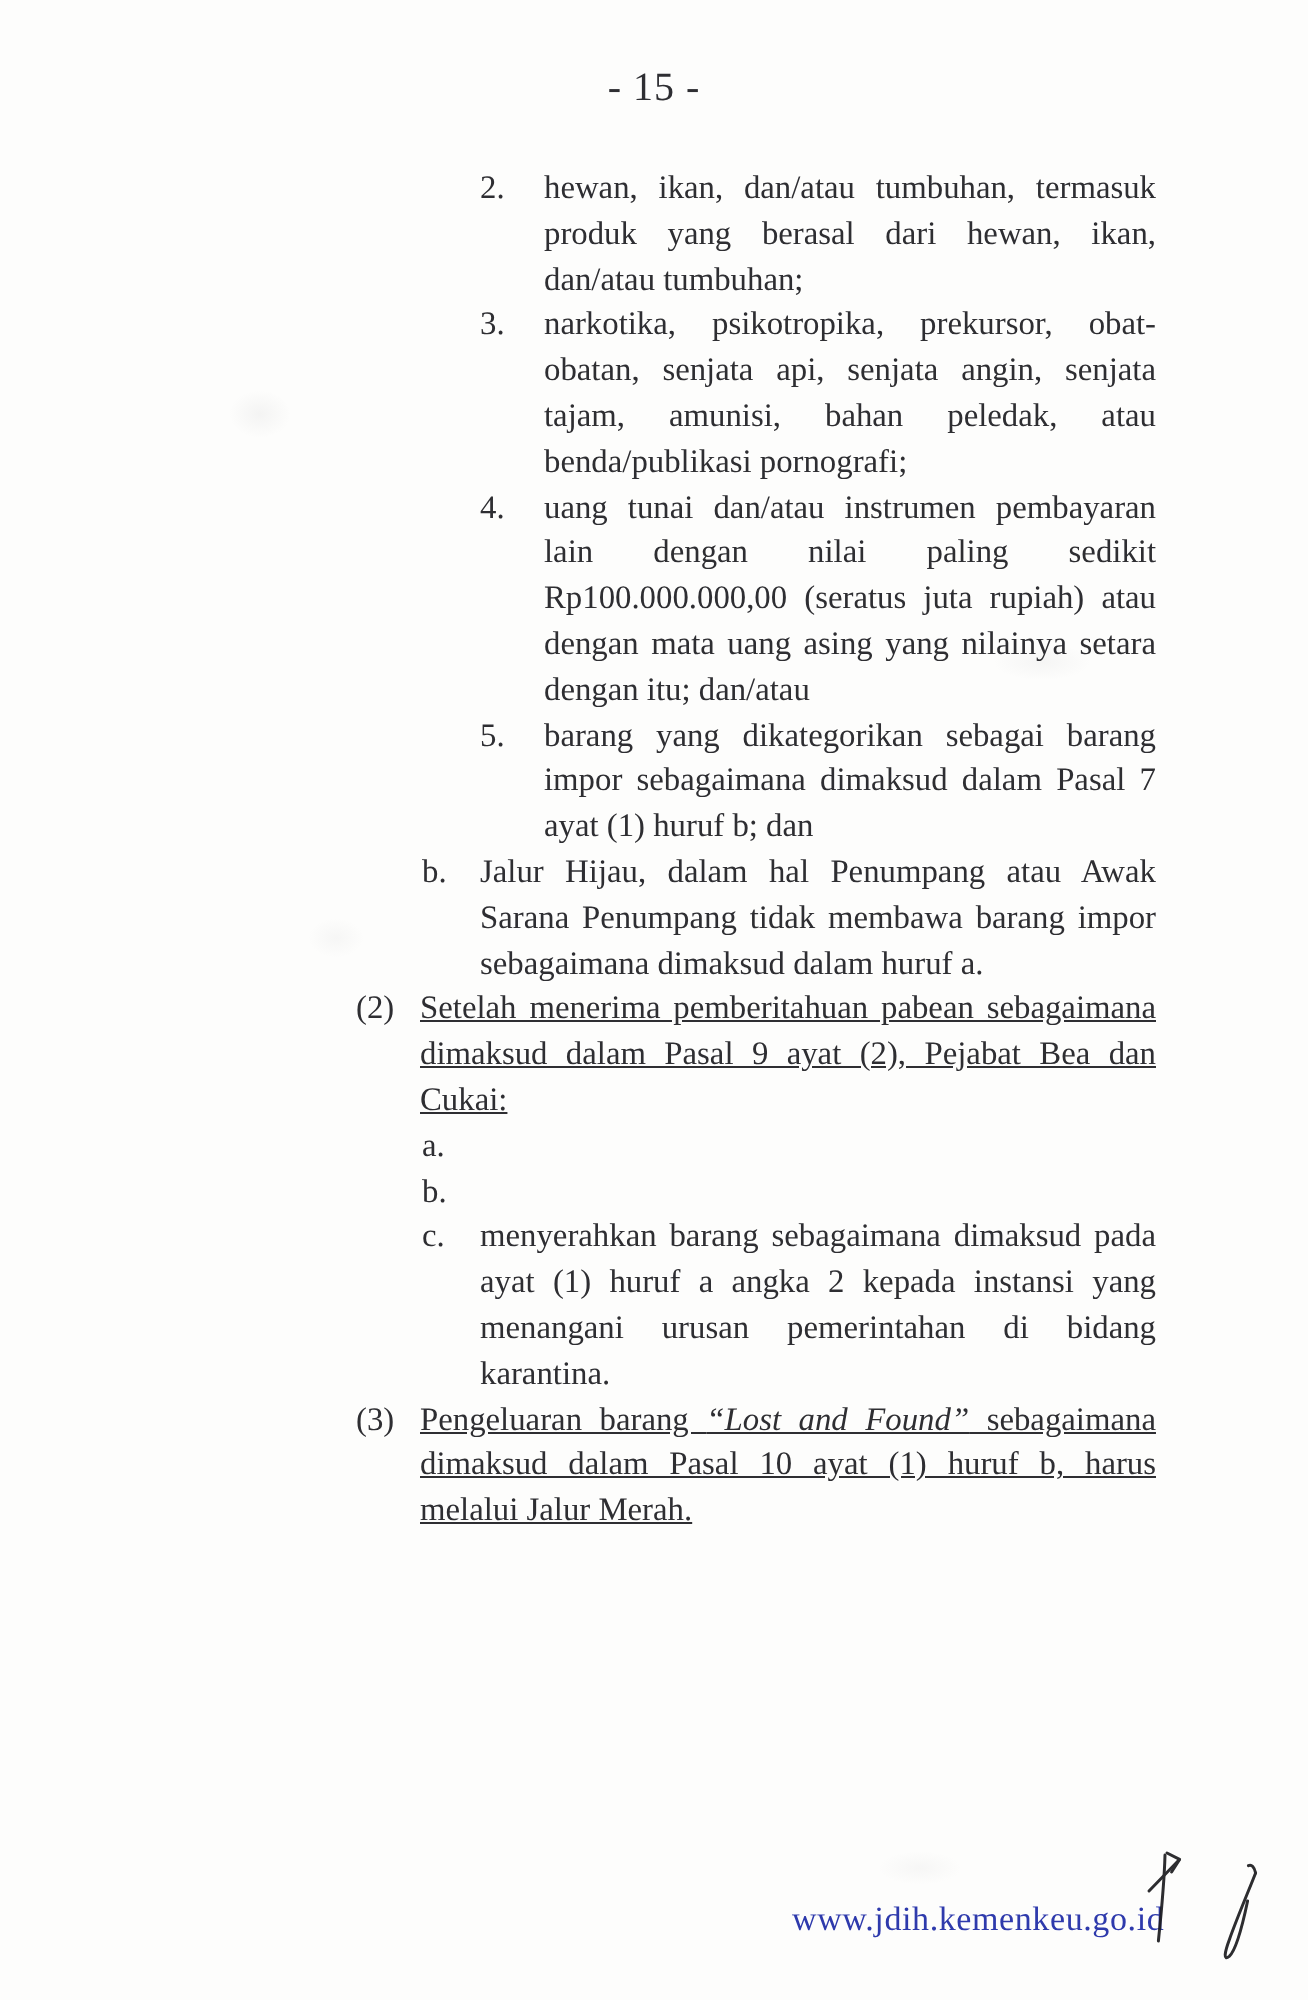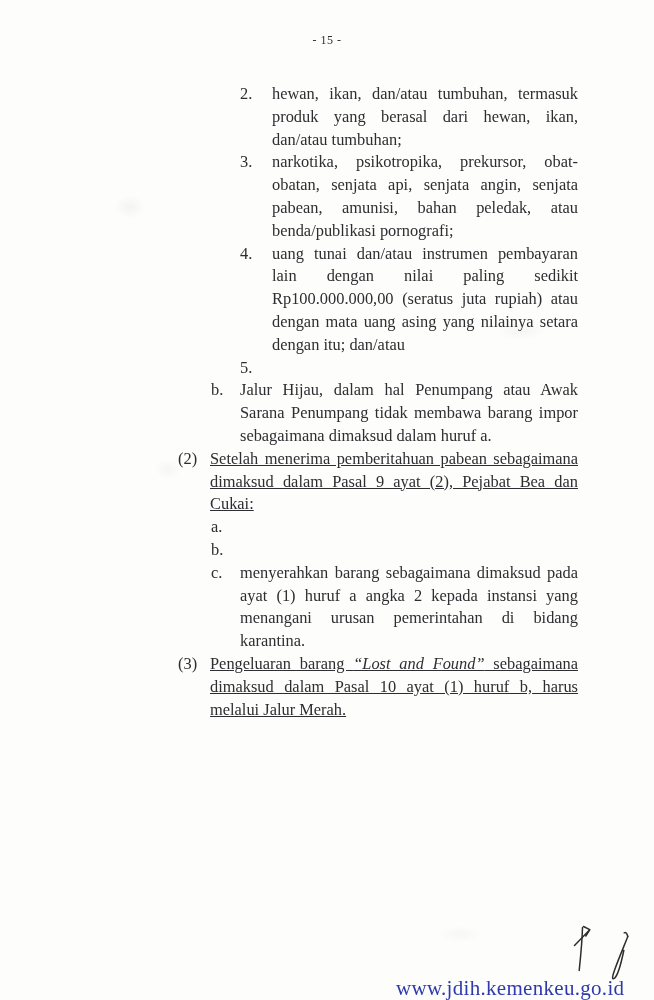--- a/index.html
+++ b/index.html
@@ -38,21 +38,21 @@
     left: 430px; top: 922px; width: 60px; height: 24px;
     background: radial-gradient(closest-side, rgba(120,120,125,0.05), rgba(120,120,125,0) 70%);
   }
 
   .page-number {
     position: absolute;
     top: 33px;
     left: 0;
     width: 654px;
     text-align: center;
-    font-size: 12px;
+    font-size: 20px;
     letter-spacing: 0.5px;
   }
 
   .content {
     position: absolute;
     left: 178px;
     top: 83px;
     width: 400px;
     font-size: 16.4px;
     line-height: 22.8px;
@@ -80,22 +80,22 @@
   
   .lvl-number { padding-left: 62px; }
   .lvl-number .marker { width: 32px; }
   .lvl-number .body   { width: 306px; }
 
   .it { font-style: italic; }
 
   .watermark {
     position: absolute;
     left: 396px;
-    top: 976px;
-    font-size: 21px;
+    top: 950px;
+    font-size: 17px;
     letter-spacing: 0.3px;
     color: #2e3aac;
     white-space: nowrap;
   }
   .signature {
     position: absolute;
     left: 560px;
     top: 893px;
     width: 90px;
     height: 104px;
@@ -115,30 +115,31 @@
 
   <div class="content">
 
     <div class="item lvl-number">
       <span class="marker">2.</span>
       <div class="body">hewan, ikan, dan/atau tumbuhan, termasuk produk yang berasal dari hewan, ikan, dan/atau tumbuhan;</div>
     </div>
 
     <div class="item lvl-number">
       <span class="marker">3.</span>
-      <div class="body">narkotika, psikotropika, prekursor, obat-obatan, senjata api, senjata angin, senjata pabean, amunisi, bahan peledak, atau benda/publikasi pornografi;</div>
+      <div class="body">narkotika, psikotropika, prekursor, obat-obatan, senjata api, senjata angin, senjata tajam, amunisi, bahan peledak, atau benda/publikasi pornografi;</div>
     </div>
 
     <div class="item lvl-number">
       <span class="marker">4.</span>
       <div class="body">uang tunai dan/atau instrumen pembayaran lain dengan nilai paling sedikit Rp100.000.000,00 (seratus juta rupiah) atau dengan mata uang asing yang nilainya setara dengan itu; dan/atau</div>
     </div>
 
     <div class="item lvl-number">
       <span class="marker">5.</span>
+      <div class="body">barang yang dikategorikan sebagai barang impor sebagaimana dimaksud dalam Pasal 7 ayat (1) huruf b; dan</div>
     </div>
 
     <div class="item lvl-letter">
       <span class="marker">b.</span>
       <div class="body">Jalur Hijau, dalam hal Penumpang atau Awak Sarana Penumpang tidak membawa barang impor sebagaimana dimaksud dalam huruf a.</div>
     </div>
 
     <div class="item lvl-ayat">
       <span class="marker">(2)</span>
       <div class="body">Setelah menerima pemberitahuan pabean sebagaimana dimaksud dalam Pasal 9 ayat (2), Pejabat Bea dan Cukai:</div>

